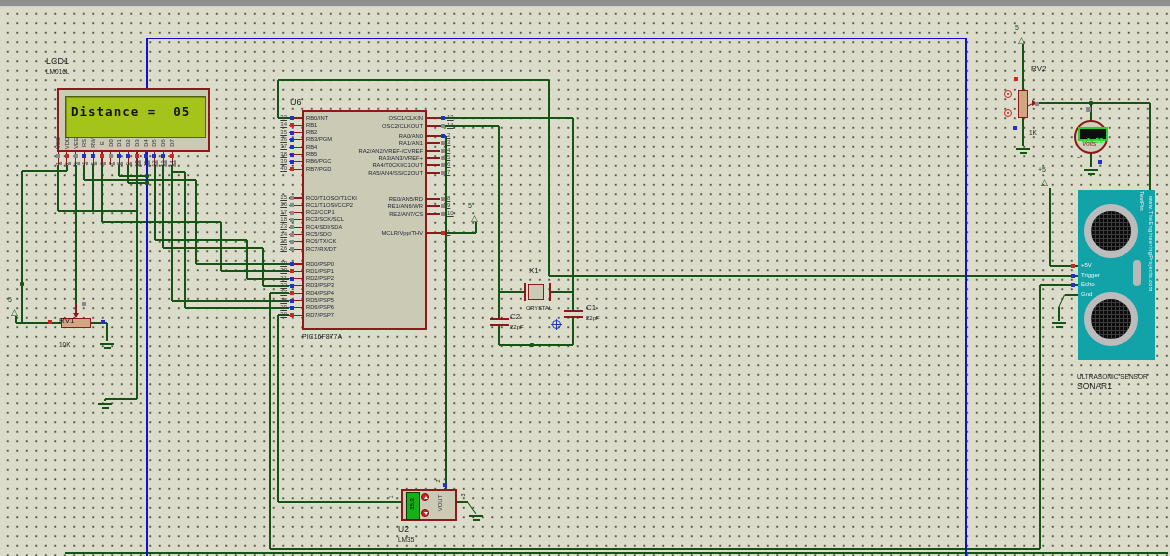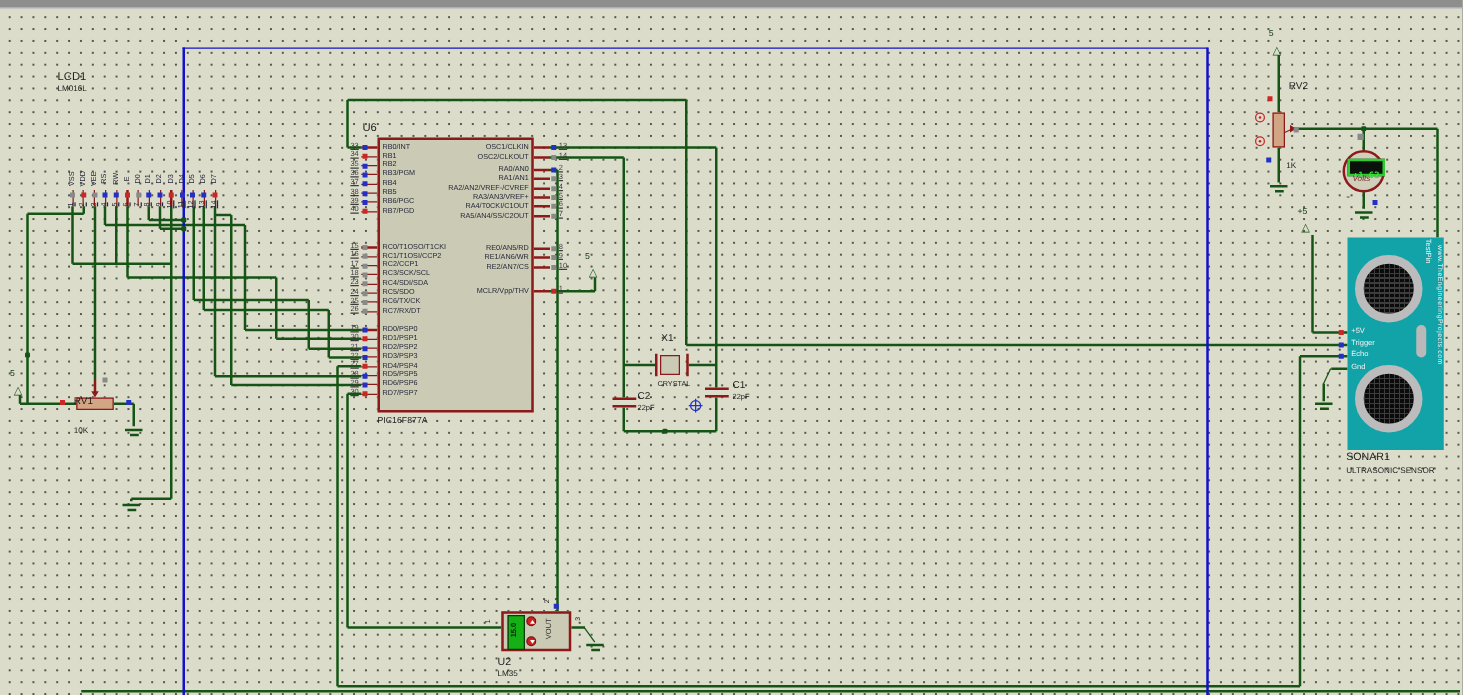--- a/index.html
+++ b/index.html
@@ -47,20 +47,25 @@
   .crosshair:after{content:"";position:absolute;top:3px;left:-2px;height:1px;width:11px;background:#2233cc;}
 </style>
 </head>
 <body>
 
 <div id="canvas">
   <div class="topbar"></div>
 
   <div class="lbl ref" style="left:46px;top:56px">LCD1</div>
   <div class="lbl part" style="left:46px;top:68px">LM016L</div>
+  <div class="comp-body" style="left:57px;top:88px;width:153px;height:64px">
+    <div class="lcd-screen">
+      <div class="lcd-text">Distance =  05</div>
+    </div>
+  </div>
 
   <div class="lbl ref" style="left:290px;top:97px">U6</div>
   <div class="comp-body" style="left:302px;top:110px;width:125px;height:220px"></div>
   <div class="lbl" style="left:302px;top:333px;font-size:7px">PIC16F877A</div>
 
   <div class="lbl" style="left:529px;top:266px;font-size:8px">X1</div>
   <div class="pin-stub" style="left:524px;top:283px;width:2px;height:18px"></div>
   <div class="pin-stub" style="left:549px;top:283px;width:2px;height:18px"></div>
   <div class="comp-body" style="left:528px;top:284px;width:16px;height:16px;border-width:1.5px"></div>
   <div class="lbl" style="left:526px;top:305px;font-size:5.8px">CRYSTAL</div>
@@ -120,21 +125,21 @@
   <div class="sq" style="left:443px;top:483px;background:#2330c8"></div>
   <div class="lbl" style="left:398px;top:524px;font-size:8.5px">U2</div>
   <div class="lbl" style="left:398px;top:536px;font-size:6.5px">LM35</div>
 
   <div class="sonar-body" style="left:1078px;top:190px;width:77px;height:170px"></div>
   <div class="transducer" style="left:1084px;top:204px"></div>
   <div class="transducer" style="left:1084px;top:292px"></div>
   <div class="abs" style="left:1133px;top:260px;width:8px;height:26px;background:#b9b9b9;border-radius:4px;z-index:4"></div>
   <div class="vtext" style="left:1139px;top:191px;font-size:6px">TestPin</div>
   <div class="vtext" style="left:1148px;top:196px;font-size:5.5px;letter-spacing:0.4px">www.TheEngineeringProjects.com</div>
-  <div class="lbl" style="left:1077px;top:360px;font-size:8.5px">SONAR1</div>
+  <div class="lbl" style="left:1077px;top:381px;font-size:8.5px">SONAR1</div>
   <div class="lbl" style="left:1077px;top:373px;font-size:6.5px">ULTRASONIC SENSOR</div>
 <div class="wire" style="left: 278px; top: 79.35px; width: 271px; height: 1.3px;"></div>
     <div class="wire" style="left: 278px; top: 117.35px; width: 11px; height: 1.3px;"></div>
     <div class="wire" style="left: 549px; top: 275.35px; width: 529px; height: 1.3px;"></div>
     <div class="wire" style="left: 1040px; top: 284.35px; width: 38px; height: 1.3px;"></div>
     <div class="wire" style="left: 270px; top: 548.35px; width: 770px; height: 1.3px;"></div>
     <div class="wire" style="left: 270px; top: 292.35px; width: 19px; height: 1.3px;"></div>
     <div class="wire" style="left: 1050px; top: 265.35px; width: 28px; height: 1.3px;"></div>
     <div class="wire" style="left: 1065px; top: 294.35px; width: 13px; height: 1.3px;"></div>
     <div class="wire" style="left: 440px; top: 117.35px; width: 133px; height: 1.3px;"></div>

